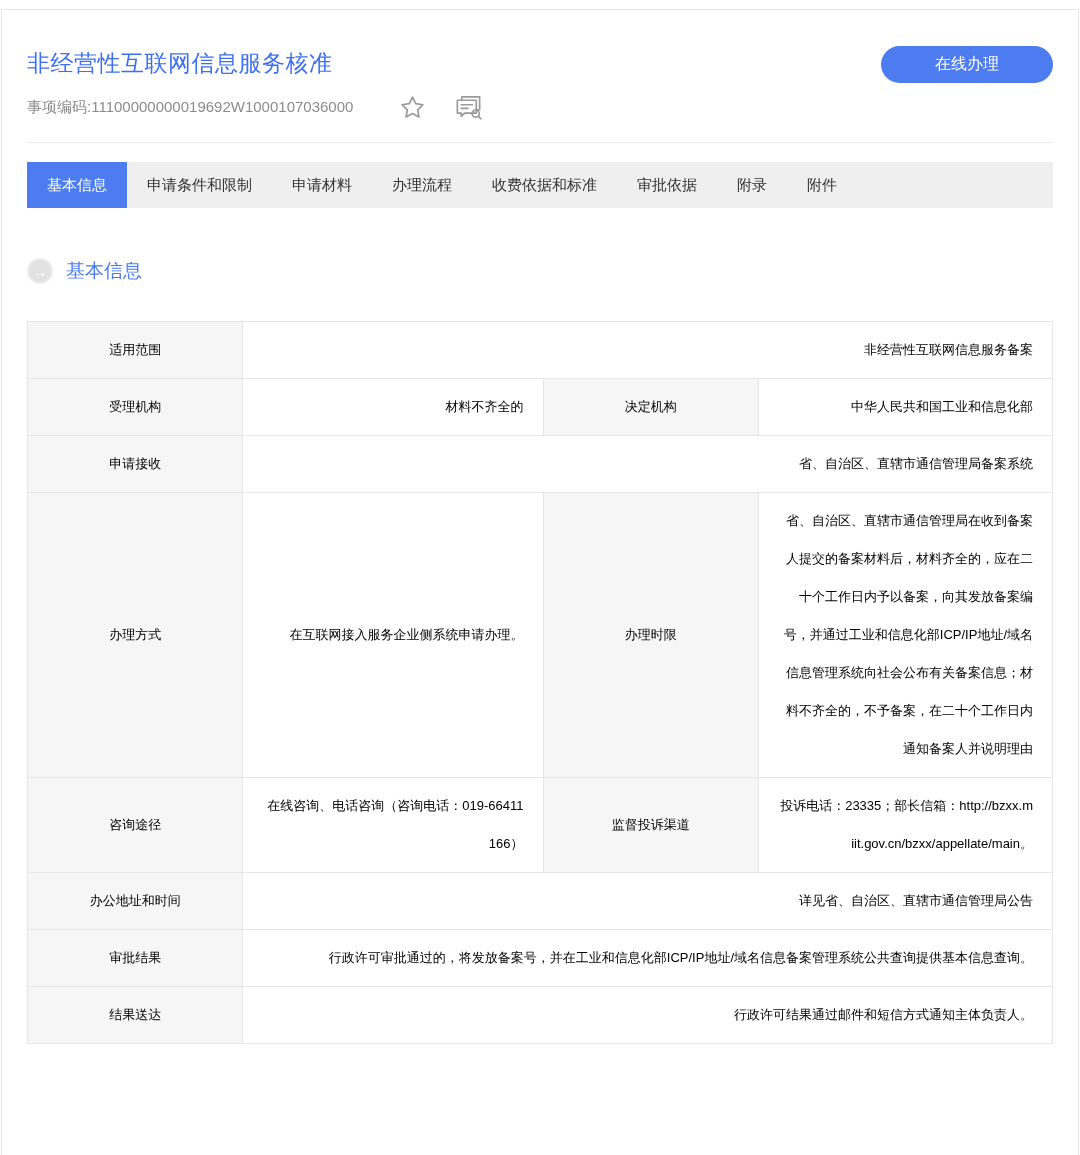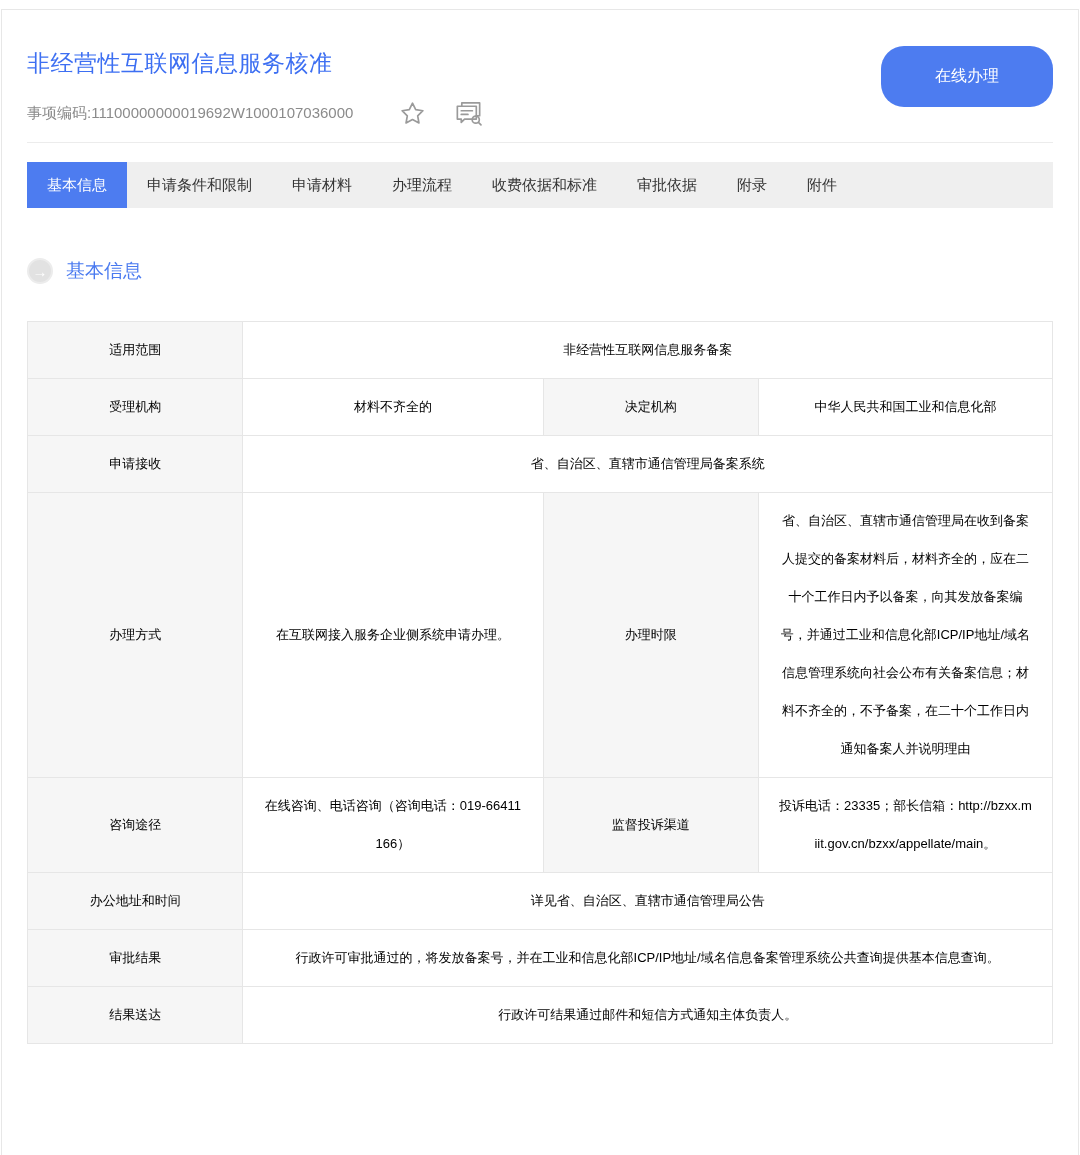--- a/index.html
+++ b/index.html
@@ -4,46 +4,46 @@
 <style>
   * { margin:0; padding:0; box-sizing:border-box; }
   html,body { width:1080px; height:1155px; background:#fff; overflow:hidden;
     font-family:"Liberation Sans","DejaVu Sans",sans-serif; }
   .card { margin:9px 1px 0; border:1px solid #e7e7e7; border-bottom:none;
     background:#fff; padding:0 25px; height:1146px; }
 
   
   .header { position:relative; padding:38px 0 0; height:133px; border-bottom:1px solid #ececec; }
   .page-title { font-size:23px; font-weight:400; color:#3d6ff2; letter-spacing:.5px; }
-  .meta-row { margin-top:21px; display:flex; align-items:center;text-align:center; }
+  .meta-row { margin-top:15px; display:flex; align-items:center;text-align:center; }
   .item-code { font-size:15px; color:#8b8b8b; }
   .meta-icons { display:flex; align-items:center; gap:28px; margin-left:46px; }
   .meta-icons svg { display:block; cursor:pointer; }
-  .online-btn { position:absolute; right:0; top:36px; width:172px; height:61px;
+  .online-btn { position:absolute; right:0; top:36px; width:172px; height:37px;
     border:none; border-radius:23px; background:#4d7cf0; color:#fff; font-size:16px;
     cursor:pointer; }
 
   
   .tabs { display:flex; align-items:stretch; background:#efefef; margin-top:19px; height:46px; }
   .tab { display:flex; align-items:center; padding:0 20px; font-size:15px; color:#333;
     cursor:pointer; white-space:nowrap; }
   .tab.active { background:#4d7cf0; color:#fff; }
 
   
   .section-head { display:flex; align-items:center; margin-top:50px; gap:13px; }
   .circle-arrow { width:26px; height:26px; border-radius:50%; background:#e2e2e2;
     border:2px solid #ececec; color:#fff; display:flex; align-items:center;
     justify-content:center; font-size:15px; line-height:1; }
   .section-title { font-size:19px; color:#4a7af0; }
 
   
   table { width:100%; border-collapse:collapse; margin-top:37px; table-layout:fixed; }
   td { border:1px solid #e6e6e6; font-size:13px; color:#000000; vertical-align:middle; }
   td.lbl { background:#f6f6f6; text-align:center; padding:9px 10px; line-height:24px; }
-  td.val { padding:9px 19px; line-height:38px; word-break:break-all; text-align:center; }
+  td.val { padding:9px 19px; line-height:38px; word-break:break-all; text-align:right; }
 </style>
 </head>
 <body>
 
 <div class="card">
 
   <div class="header">
     <div class="page-title">非经营性互联网信息服务核准</div>
     <div class="meta-row">
       <span class="item-code">事项编码:11100000000019692W1000107036000</span>

